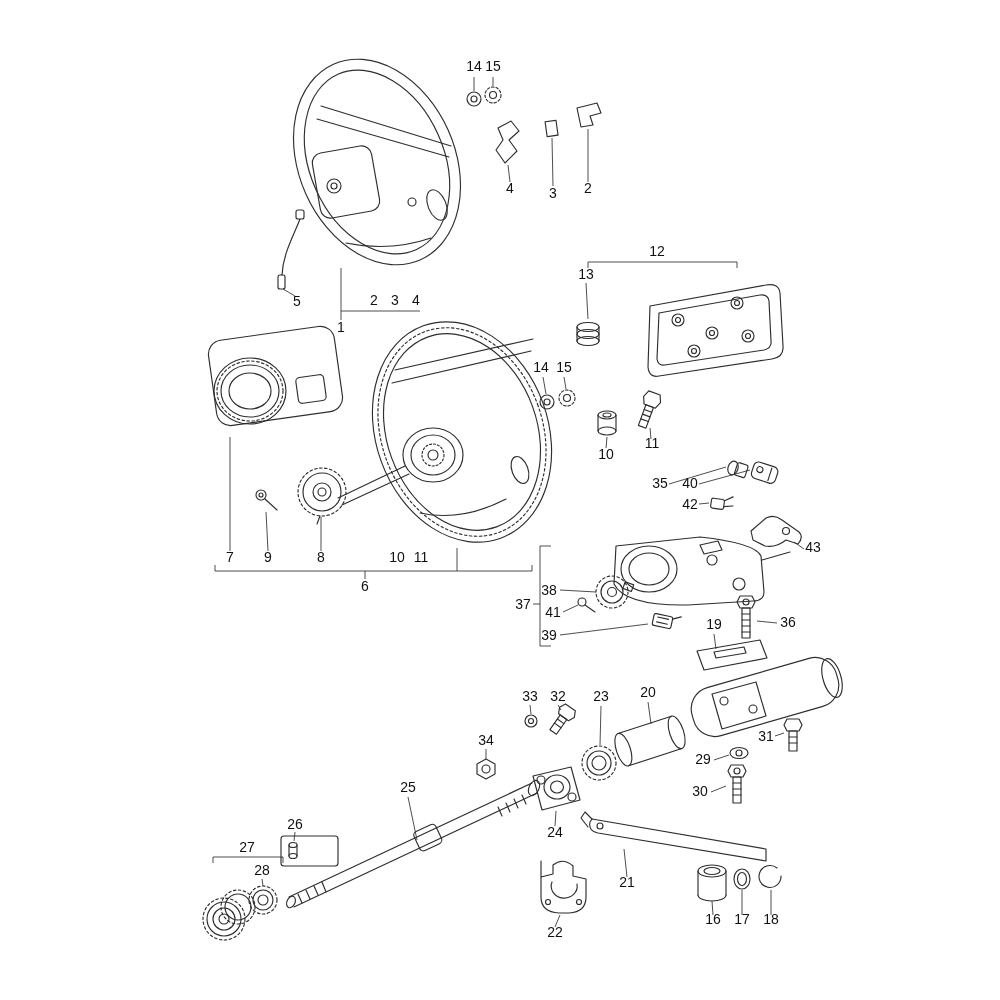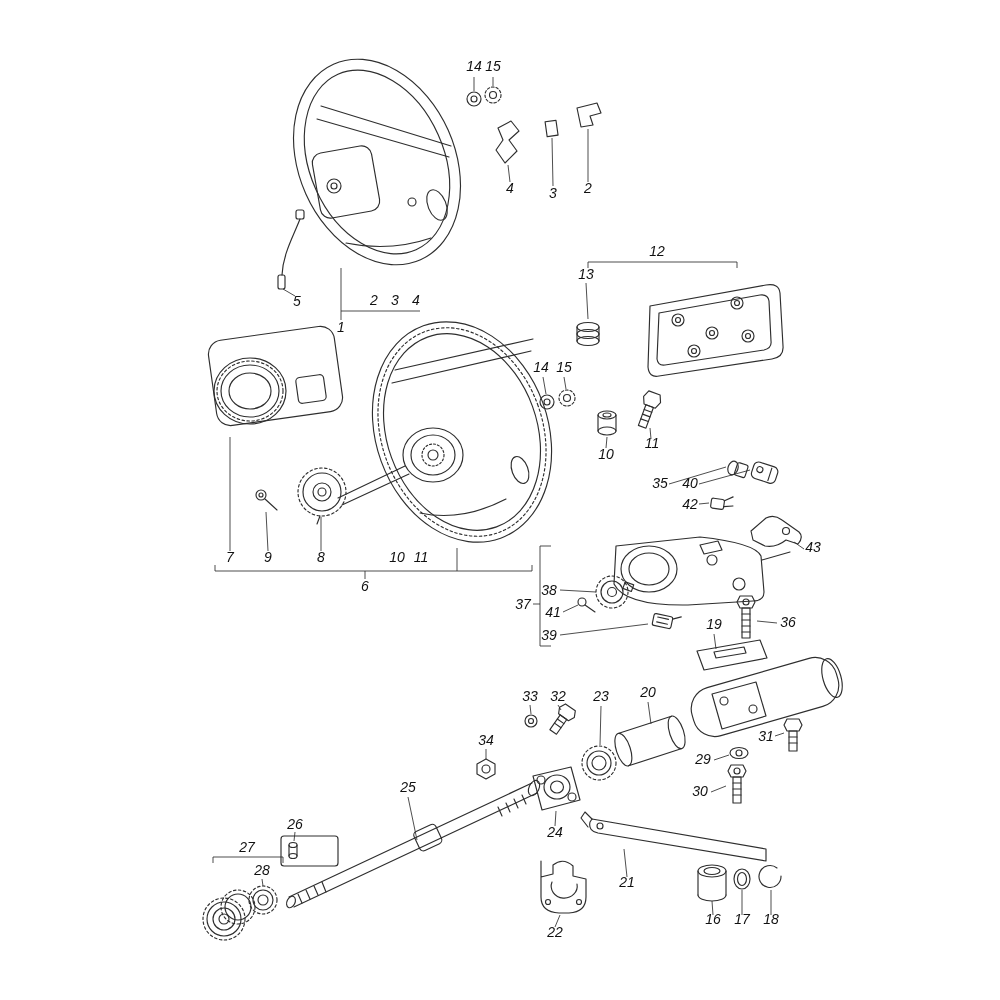--- a/index.html
+++ b/index.html
@@ -9,21 +9,20 @@
     width: 1000px;
     height: 1000px;
     font-family: "Liberation Sans", sans-serif;
   }
   .stage {
     position: relative;
     width: 961px;
     height: 1000px;
     background: var(--bg-color, #ffffff);
     overflow: hidden;
-    font-style: italic;
   }
   #diagram-svg { display: block; }
   #diagram-svg .part, #diagram-svg .part * {
     fill: none;
     stroke: var(--stroke-color, #2e2e2e);
     stroke-width: 1.15;
     stroke-linecap: round;
     stroke-linejoin: round;
   }
   #diagram-svg .leaders, #diagram-svg .leaders * {

